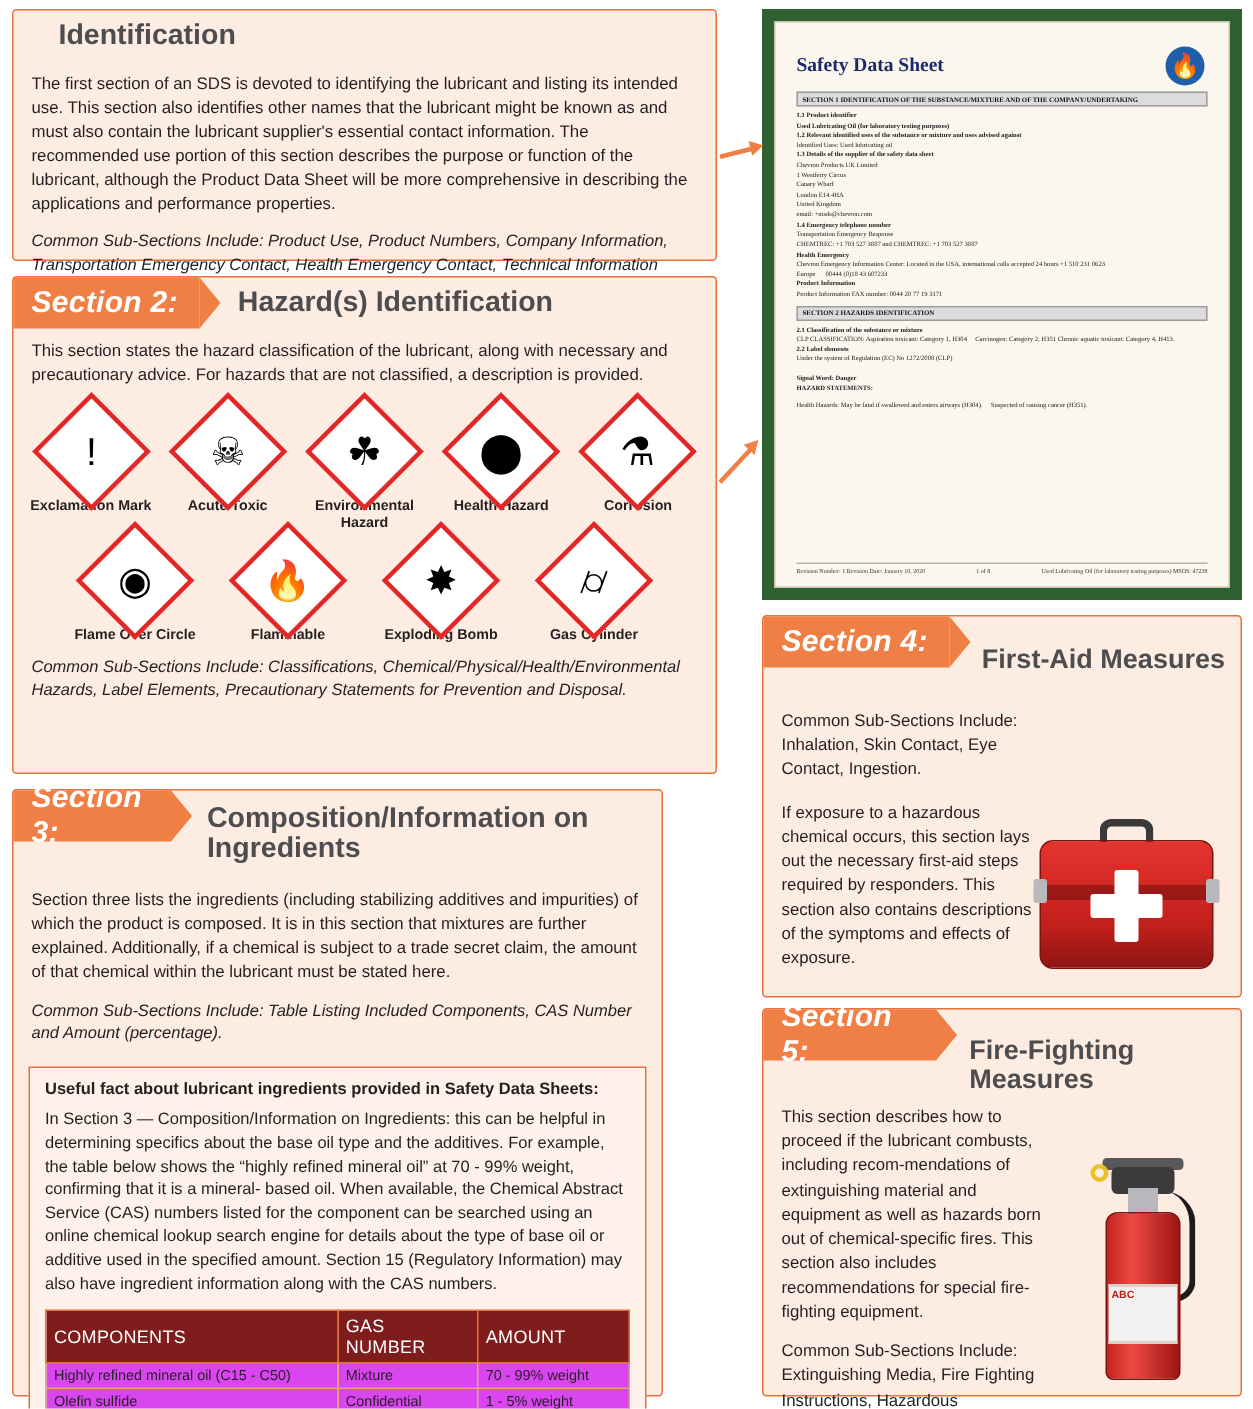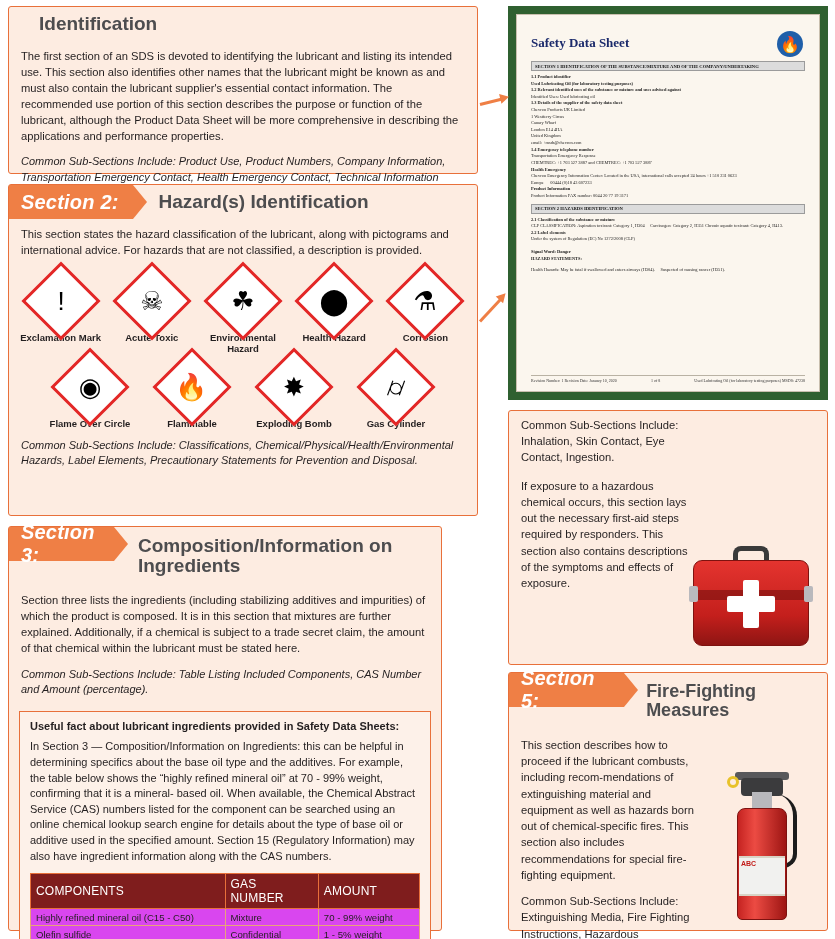--- a/index.html
+++ b/index.html
@@ -392,21 +392,21 @@
     </div>
     <div class="body-text">The first section of an SDS is devoted to identifying the lubricant and listing its intended use. This section also identifies other names that the lubricant might be known as and must also contain the lubricant supplier's essential contact information. The recommended use portion of this section describes the purpose or function of the lubricant, although the Product Data Sheet will be more comprehensive in describing the applications and performance properties.</div>
     <div class="italic-note">Common Sub-Sections Include: Product Use, Product Numbers, Company Information, Transportation Emergency Contact, Health Emergency Contact, Technical Information Contact.</div>
   </div>
 
   <div class="card" id="section2">
     <div class="card-head">
       <div class="tag">Section 2:</div>
       <div class="head-title">Hazard(s) Identification</div>
     </div>
-    <div class="body-text">This section states the hazard classification of the lubricant, along with pictograms and international advice. For hazards that are not classified, a description is provided.</div>
+    <div class="body-text">This section states the hazard classification of the lubricant, along with necessary and precautionary advice. For hazards that are not classified, a description is provided.</div>
 
     <div class="pictos">
       <div class="picto-row">
         <div class="picto">
           <div class="diamond">
               <span class="glyph">!</span>
             </div>
           <div class="picto-label">Exclamation Mark</div>
         </div>
         <div class="picto">
@@ -550,35 +550,39 @@
         <span class="right">Used Lubricating Oil (for laboratory testing purposes)
 MSDS:         47238</span>
       </div>
     </div>
   </div>
 
   <div class="connector" style="left:480px; top:103px; width:22px; transform: rotate(-14deg);"></div>
   <div class="connector" style="left:480px; top:320px; width:30px; transform: rotate(-47deg);"></div>
 
   <div class="card" id="section4">
+    <div class="card-head" style="height:56px;">
+      <div class="tag" style="height:34px;align-self:flex-start;">Section 4:</div>
+      <div class="head-title">First-Aid Measures</div>
+    </div>
     <div class="right-body" style="padding-top:6px;">Common Sub-Sections Include: Inhalation, Skin Contact, Eye Contact, Ingestion.</div>
     <div class="right-body">If exposure to a hazardous chemical occurs, this section lays out the necessary first-aid steps required by responders. This section also contains descriptions of the symptoms and effects of exposure.</div>
     <div class="kit">
       <div class="kit-handle"></div>
       <div class="kit-body"></div>
       <div class="kit-band"></div>
       <div class="kit-latch" style="left:2px;"></div>
       <div class="kit-latch" style="right:2px;"></div>
       <div class="kit-cross-v"></div>
       <div class="kit-cross-h"></div>
     </div>
   </div>
 
   <div class="card" id="section5">
-    <div class="card-head" style="height:56px;">
+    <div class="card-head" style="height:56px;align-items:flex-end;">
       <div class="tag" style="height:34px;align-self:flex-start;">Section 5:</div>
       <div class="head-title">Fire-Fighting Measures</div>
     </div>
     <div class="right-body">This section describes how to proceed if the lubricant combusts, including recom-mendations of extinguishing material and equipment as well as hazards born out of chemical-specific fires. This section also includes recommendations for special fire-fighting equipment.</div>
     <div class="right-body" style="padding-top:6px;">Common Sub-Sections Include: Extinguishing Media, Fire Fighting Instructions, Hazardous Combustion Products, Flammability Properties.</div>
     <div class="ext">
       <div class="ext-hose"></div>
       <div class="ext-handle"></div>
       <div class="ext-head"></div>
       <div class="ext-ring"></div>

